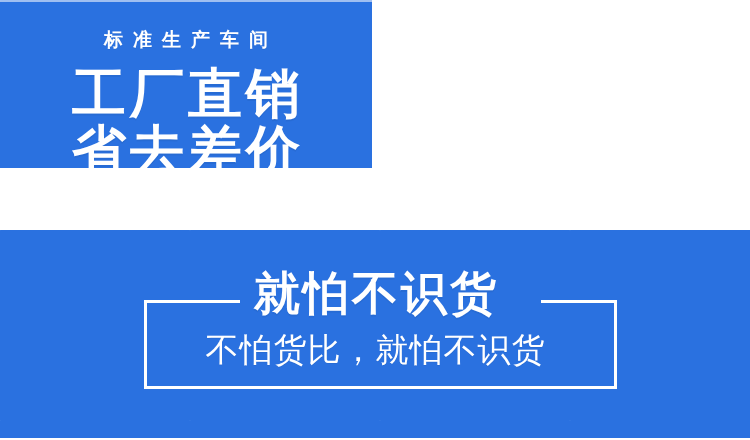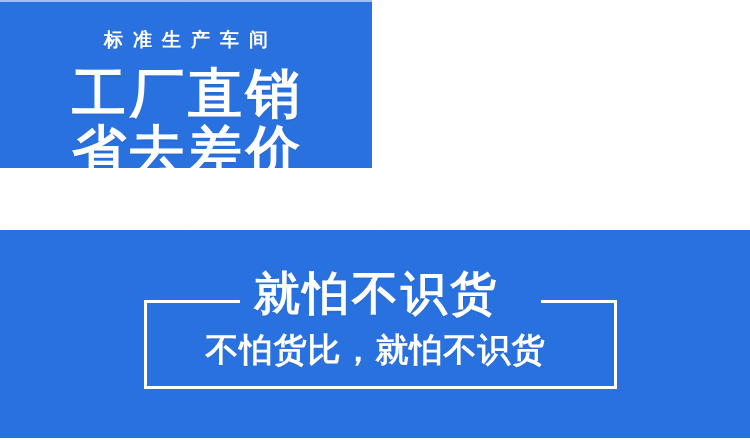--- a/index.html
+++ b/index.html
@@ -164,21 +164,21 @@
   }
 
   .bottom-sub {
     position: absolute;
     z-index: 3;
     left: 0;
     top: 103px;
     width: 750px;
     text-align: center;
     color: #ffffff;
-    font-weight: 700;
+    font-weight: 400;
     font-size: 33px;
     line-height: 1;
     letter-spacing: 1px;
     padding-left: 1px;
     box-sizing: border-box;
     white-space: nowrap;
     text-shadow: 0 1px 0 rgba(0,0,0,0.05);
   }
 
   

